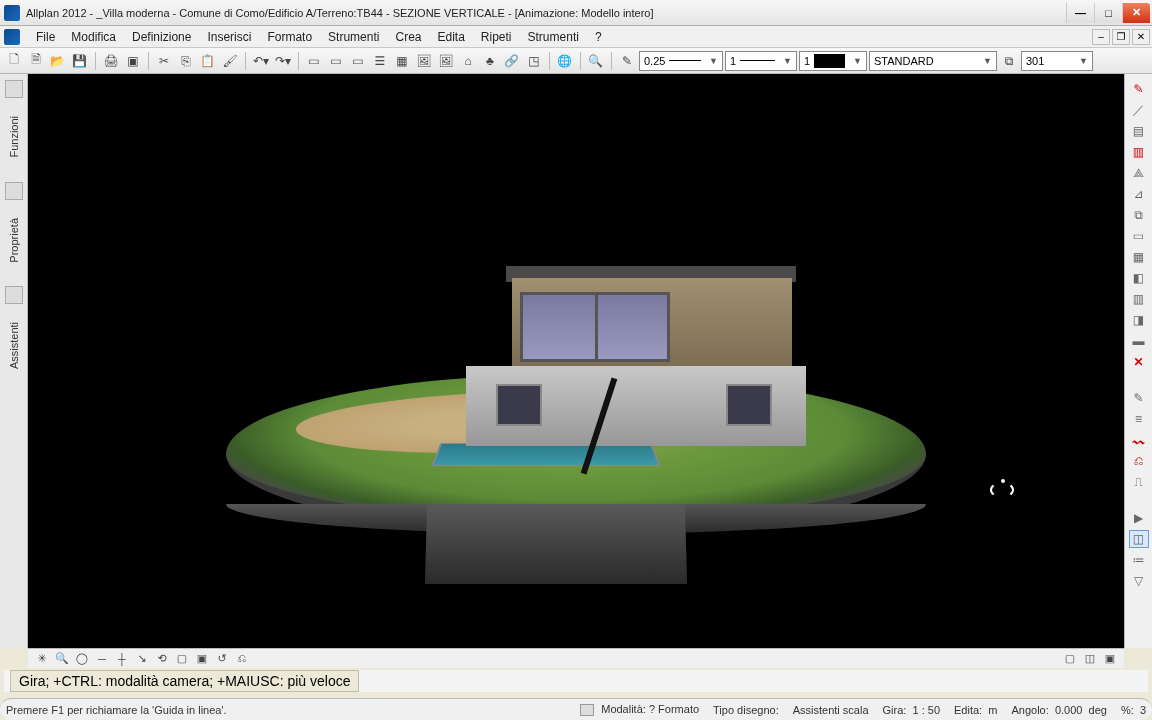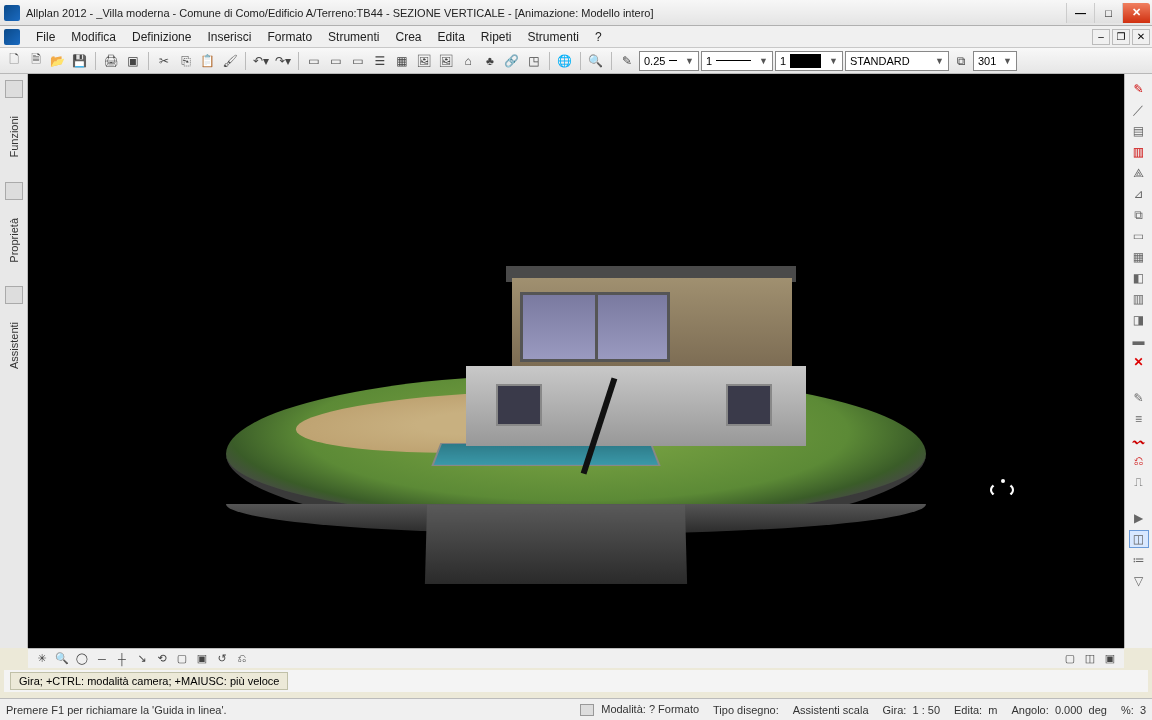--- a/index.html
+++ b/index.html
@@ -99,26 +99,26 @@
 
 
 .vp-bottom { position:absolute; left:28px; right:28px; bottom:52px; height:20px;
   background:#f0f0f0; border-top:1px solid #bbb; display:flex; align-items:center; padding:0 6px; gap:4px;}
 .vp-bottom .tb-btn { width:16px; height:16px; font-size:11px;}
 .vp-bottom .spacer { flex:1; }
 
 
 .hint-bar { position:absolute; left:4px; right:4px; bottom:28px; height:22px;
   background:#f4f4f4; display:flex; align-items:center; padding:0 6px; }
-.hint-box { background:#ece9d8; border:1px solid #c0c0a8; padding:2px 8px; font-size:11px;text-align:right; }
+.hint-box { background:#ece9d8; border:1px solid #c0c0a8; padding:2px 8px; font-size:14px;text-align:right; }
 
 
 .statusbar { position:absolute; left:0; right:0; bottom:0; height:22px;
   background:#f0f0f0; border-top:1px solid #bbb; display:flex; align-items:center;
-  font-size:11px; color:#333; padding:0 6px; gap:14px;}
+  font-size:11px; color:#333; padding:0 6px; gap:14px;border-radius:11px;}
 .statusbar .seg { white-space:nowrap; }
 .statusbar .filler { flex:1; }
 .stat-icon { width:14px; height:12px; background:#ddd; border:1px solid #999; display:inline-block; margin-right:4px; vertical-align:middle;}
 </style>
 </head>
 <body>
 
 <div class="titlebar">
   <div class="app-icon"></div>
   <div class="title-text">Allplan 2012 - _Villa moderna - Comune di Como/Edificio A/Terreno:TB44 - SEZIONE VERTICALE - [Animazione: Modello intero]</div>
@@ -176,41 +176,41 @@
   <div class="tb-btn">⌂</div>
   <div class="tb-btn">♣</div>
   <div class="tb-btn">🔗</div>
   <div class="tb-btn">◳</div>
   <div class="tb-sep"></div>
   <div class="tb-btn">🌐</div>
   <div class="tb-sep"></div>
   <div class="tb-btn">🔍</div>
   <div class="tb-sep"></div>
   <div class="tb-btn">✎</div>
-  <div class="combo" style="width:60px">
+  <div class="combo" style="width:84px">
     <span>0.25</span>
     <span style="flex:1;border-top:1px solid #000;margin:0 4px"></span>
     <span class="arrow">▼</span>
   </div>
   <div class="combo" style="width:72px">
     <span>1</span>
     <span style="flex:1;border-top:1px solid #000;margin:0 4px"></span>
     <span class="arrow">▼</span>
   </div>
   <div class="combo" style="width:68px">
     <span>1</span>
     <span class="combo-sw" style="background:#000;flex:1;margin:0 4px"></span>
     <span class="arrow">▼</span>
   </div>
-  <div class="combo" style="width:104px">
+  <div class="combo" style="width:128px">
     <span>STANDARD</span>
     <span class="arrow" style="margin-left:auto">▼</span>
   </div>
   <div class="tb-btn">⧉</div>
-  <div class="combo" style="width:44px">
+  <div class="combo" style="width:72px">
     <span>301</span>
     <span class="arrow" style="margin-left:auto">▼</span>
   </div>
 </div>
 
 <div class="left-rail">
   <div class="vtab-icon"></div>
   <div class="vtab">Funzioni</div>
   <div class="vtab-icon"></div>
   <div class="vtab">Proprietà</div>

